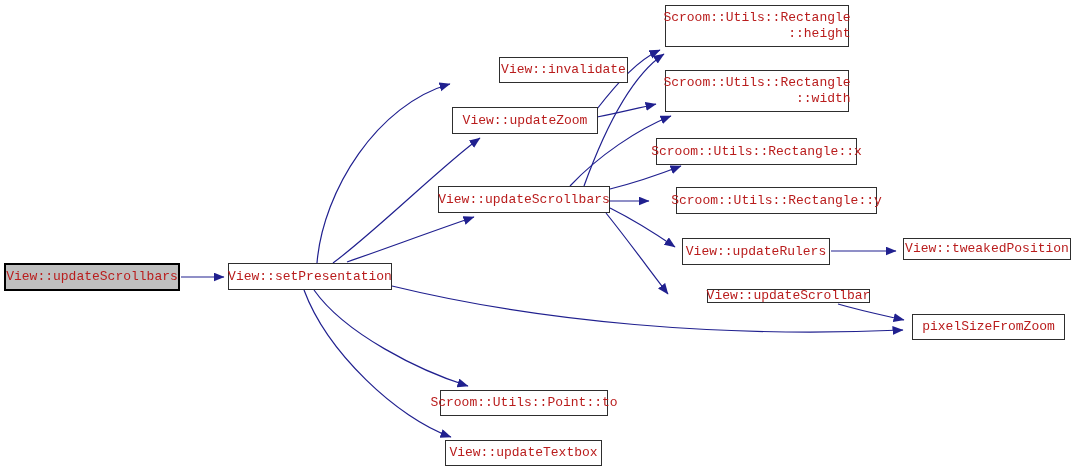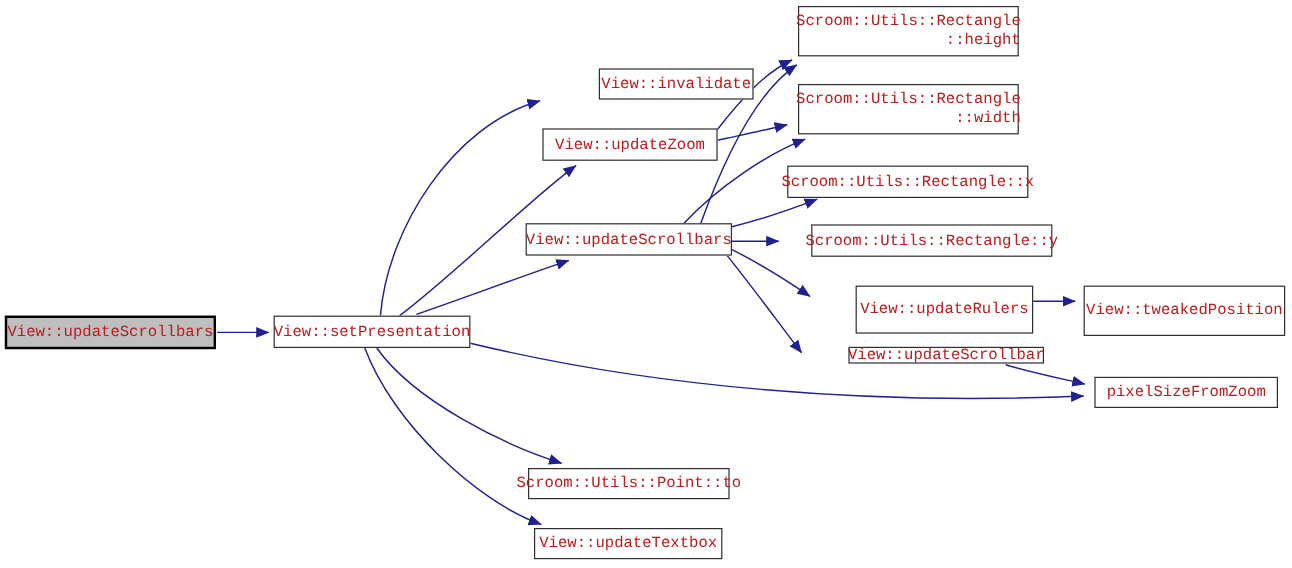--- a/index.html
+++ b/index.html
@@ -78,23 +78,23 @@
   <div class="node" style="left:665px;top:5px;width:184px;height:42px;">Scroom::Utils::Rectangle
 ::height</div>
 
   <div class="node" style="left:665px;top:70px;width:184px;height:42px;">Scroom::Utils::Rectangle
 ::width</div>
 
   <div class="node" style="left:656px;top:138px;width:201px;height:27px;">Scroom::Utils::Rectangle::x</div>
 
   <div class="node" style="left:676px;top:187px;width:201px;height:27px;">Scroom::Utils::Rectangle::y</div>
 
-  <div class="node" style="left:682px;top:238px;width:148px;height:40px;margin-left:31px;">View::updateRulers</div>
+  <div class="node" style="left:682px;top:238px;width:148px;height:27px;">View::updateRulers</div>
 
-  <div class="node" style="left:903px;top:238px;width:168px;height:42px;">View::tweakedPosition</div>
+  <div class="node" style="left:903px;top:238px;width:168px;height:22px;">View::tweakedPosition</div>
 
   <div class="node" style="left:707px;top:289px;width:163px;height:14px;">View::updateScrollbar</div>
 
   <div class="node" style="left:912px;top:314px;width:153px;height:26px;">pixelSizeFromZoom</div>
 
   <div class="node" style="left:440px;top:390px;width:168px;height:26px;">Scroom::Utils::Point::to</div>
 
   <div class="node" style="left:445px;top:440px;width:157px;height:26px;">View::updateTextbox</div>
 
 </div>

